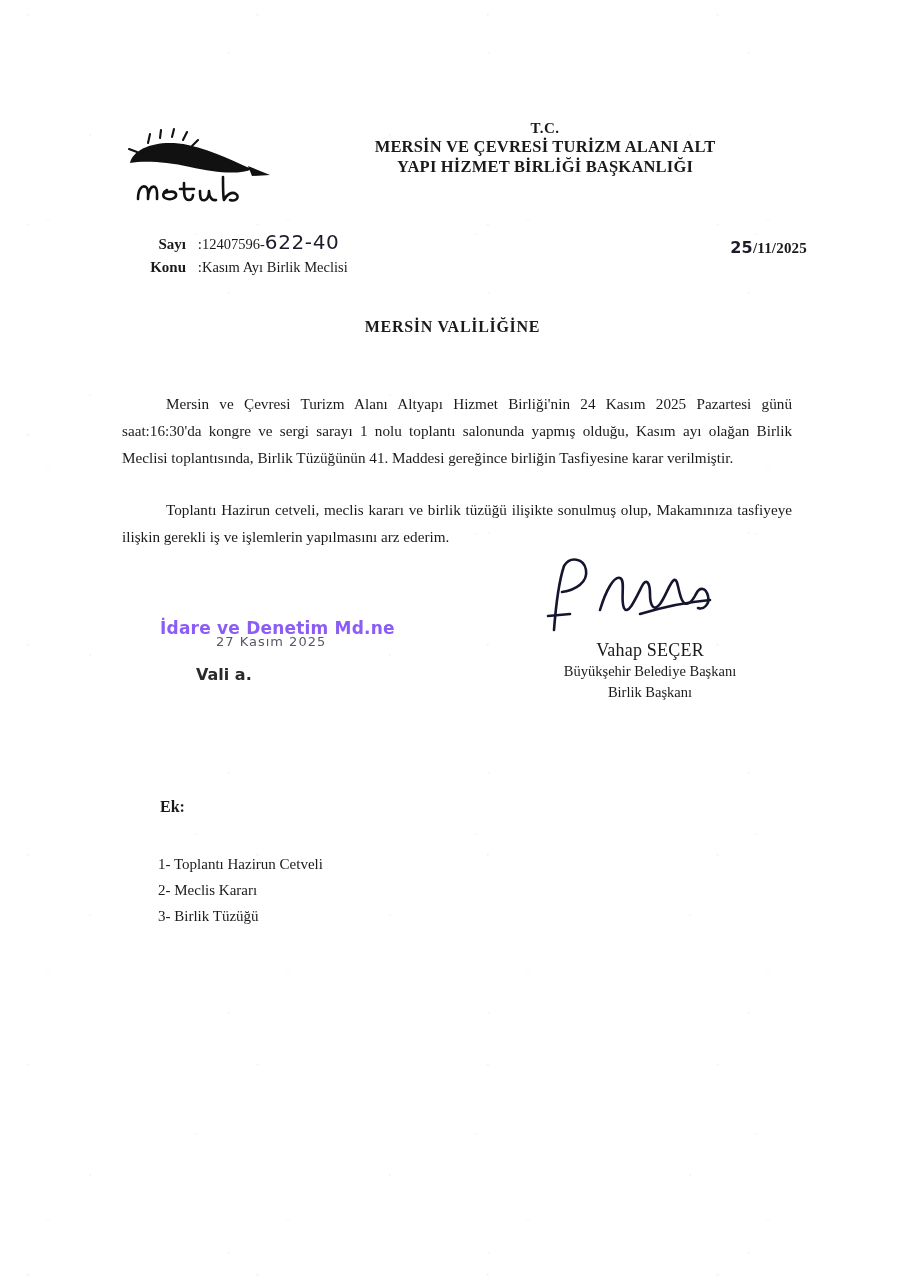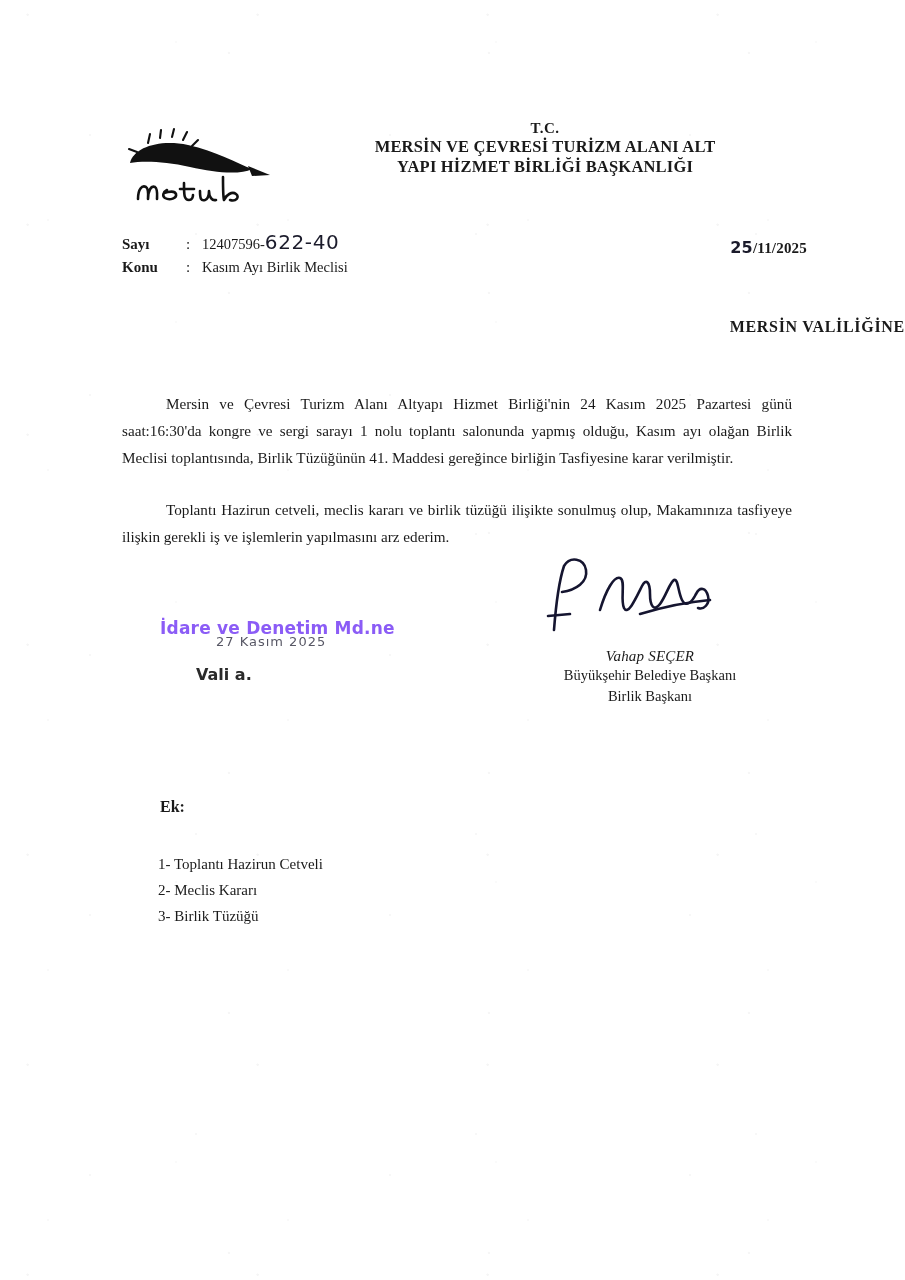--- a/index.html
+++ b/index.html
@@ -66,20 +66,21 @@
     line-height: 1.22;
     white-space: nowrap;
   }
 
   
   .meta {
     position: absolute;
     left: 122px;
     top: 228px;
     font-size: 15px;
+    text-align: right;
   }
   .meta-row {
     display: flex;
     align-items: baseline;
     line-height: 1.45;
   }
   .meta-label {
     font-weight: bold;
     width: 64px;
   }
@@ -112,21 +113,21 @@
     font-weight: bold;
     font-size: 16px;
   }
 
   
   .addressee {
     position: absolute;
     left: 0;
     right: 0;
     top: 318px;
-    text-align: right;
+    text-align: center;
     font-weight: bold;
     font-size: 16px;
     letter-spacing: 0.7px;
   }
 
   
   .body-text {
     position: absolute;
     left: 122px;
     top: 390px;
@@ -155,24 +156,23 @@
   .sig-scribble {
     height: 80px;
     position: relative;
   }
   .sig-scribble svg {
     position: absolute;
     left: 40px;
     top: -8px;
   }
   .sign-name {
-    font-size: 15px;
-    margin-top: 8px;
+    font-size: 18px;
+    margin-top: 0;
     letter-spacing: 0.2px;
-    font-style: italic;
   }
   .sign-title {
     font-size: 14.5px;
     line-height: 1.45;
   }
 
   
   .sign-left {
     position: absolute;
     left: 160px;

